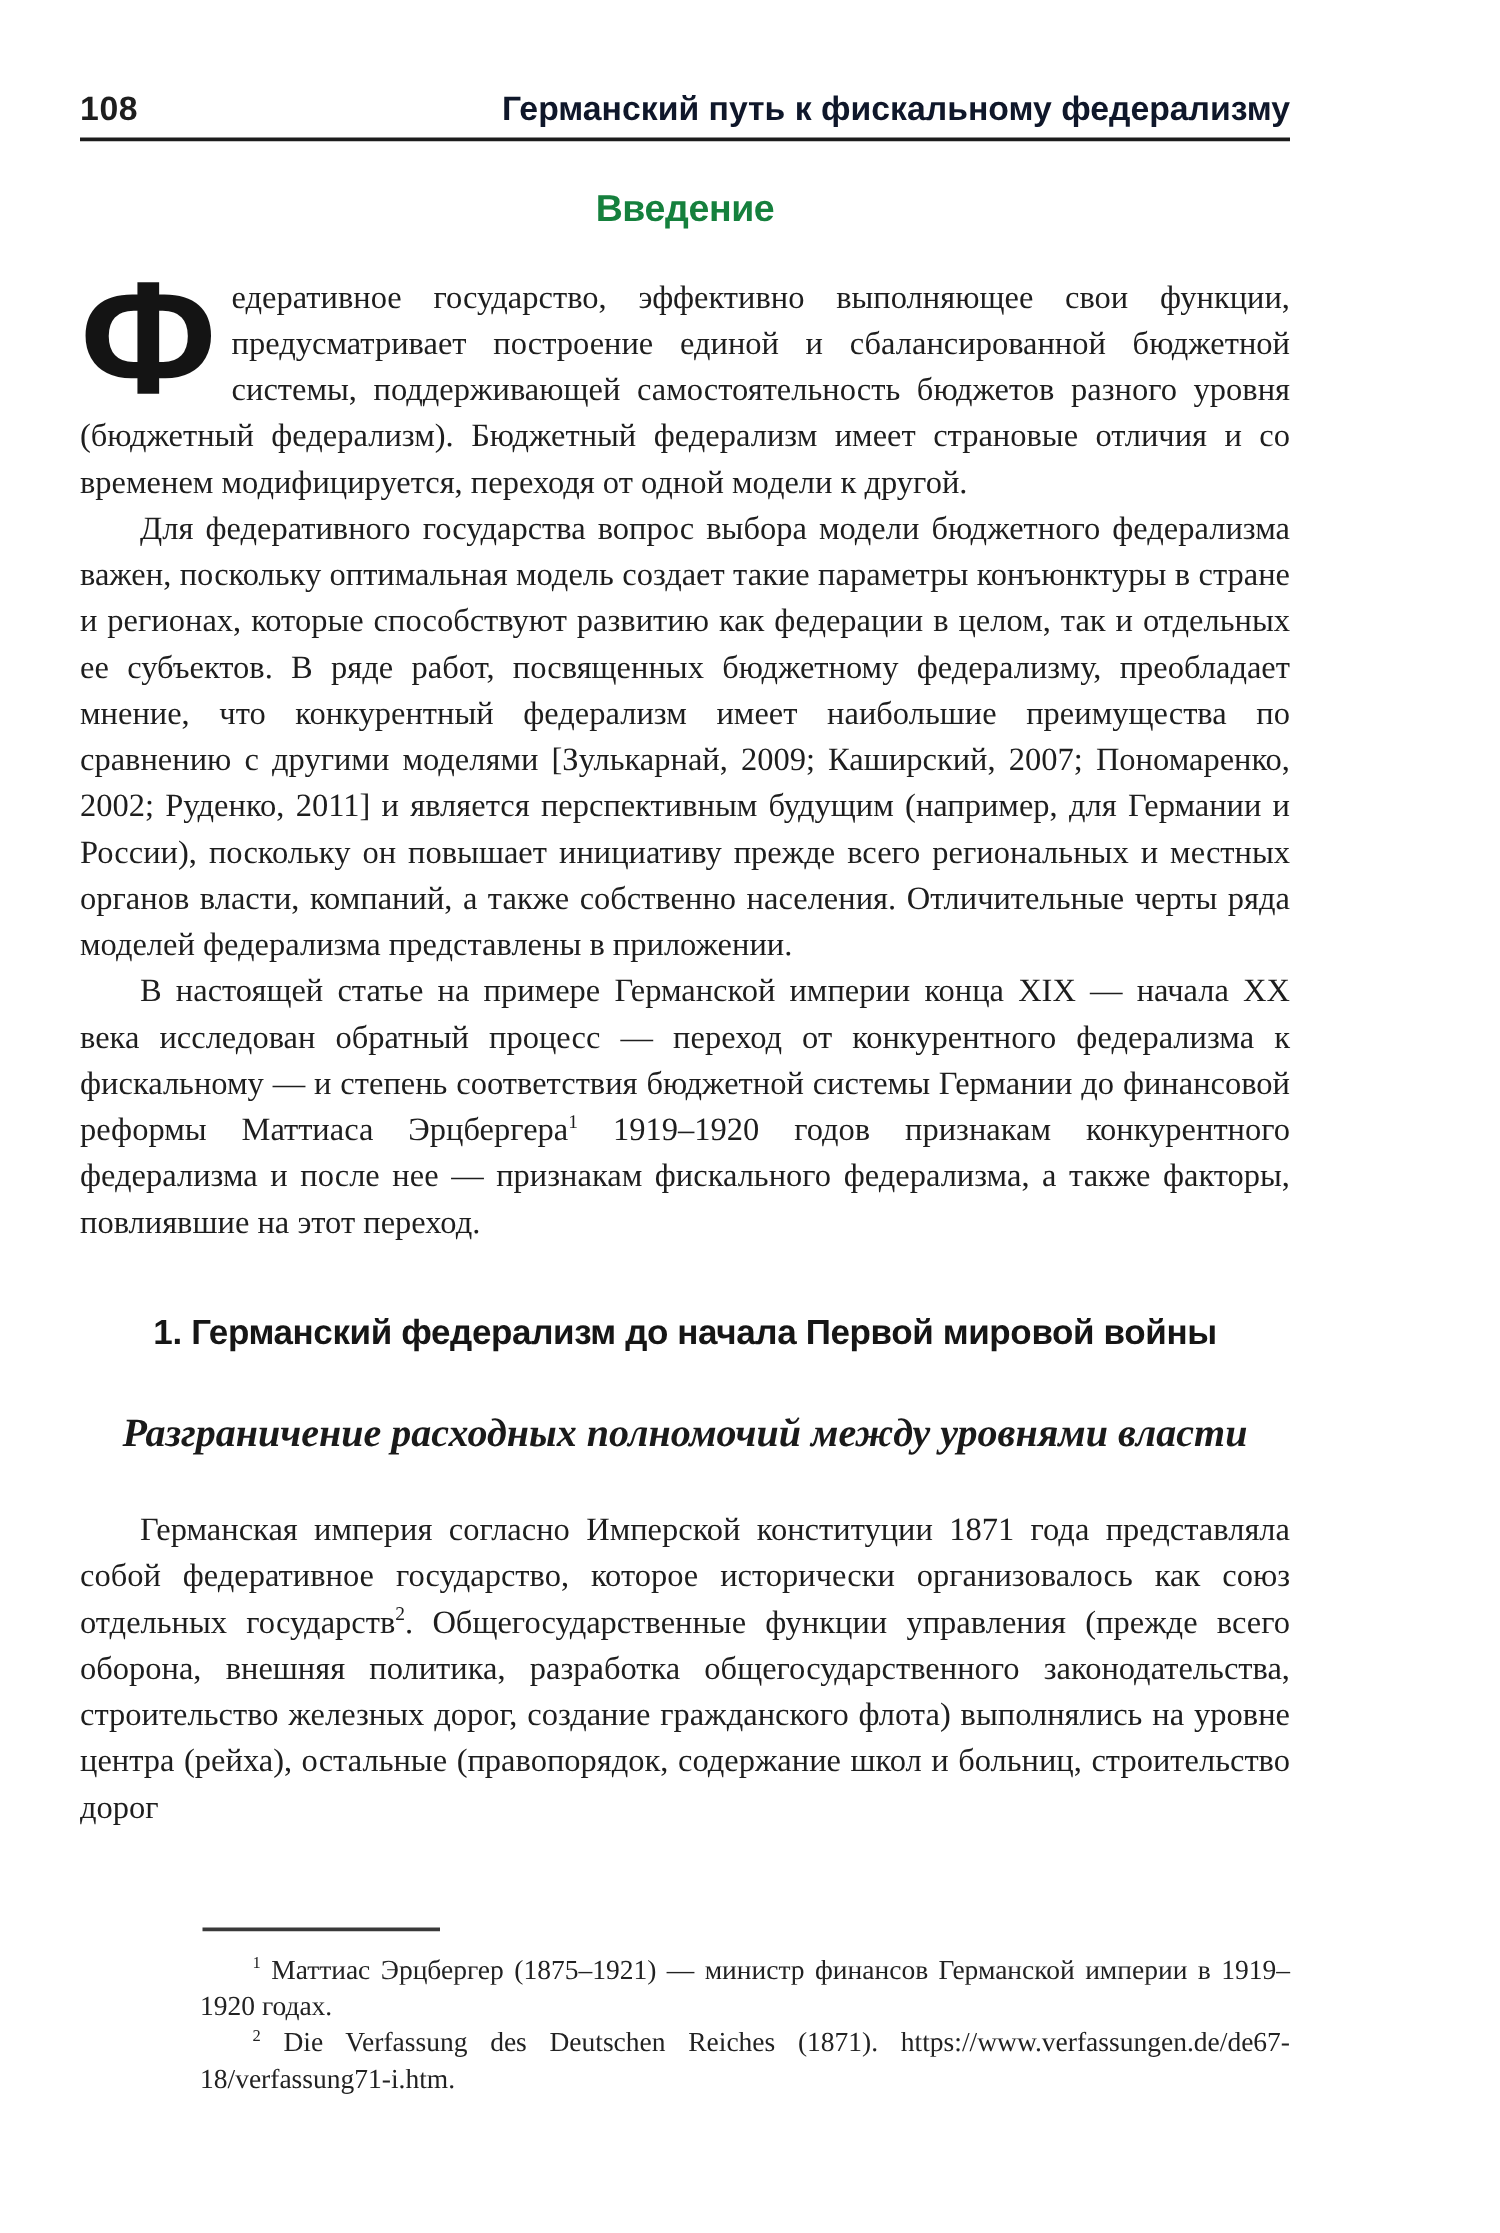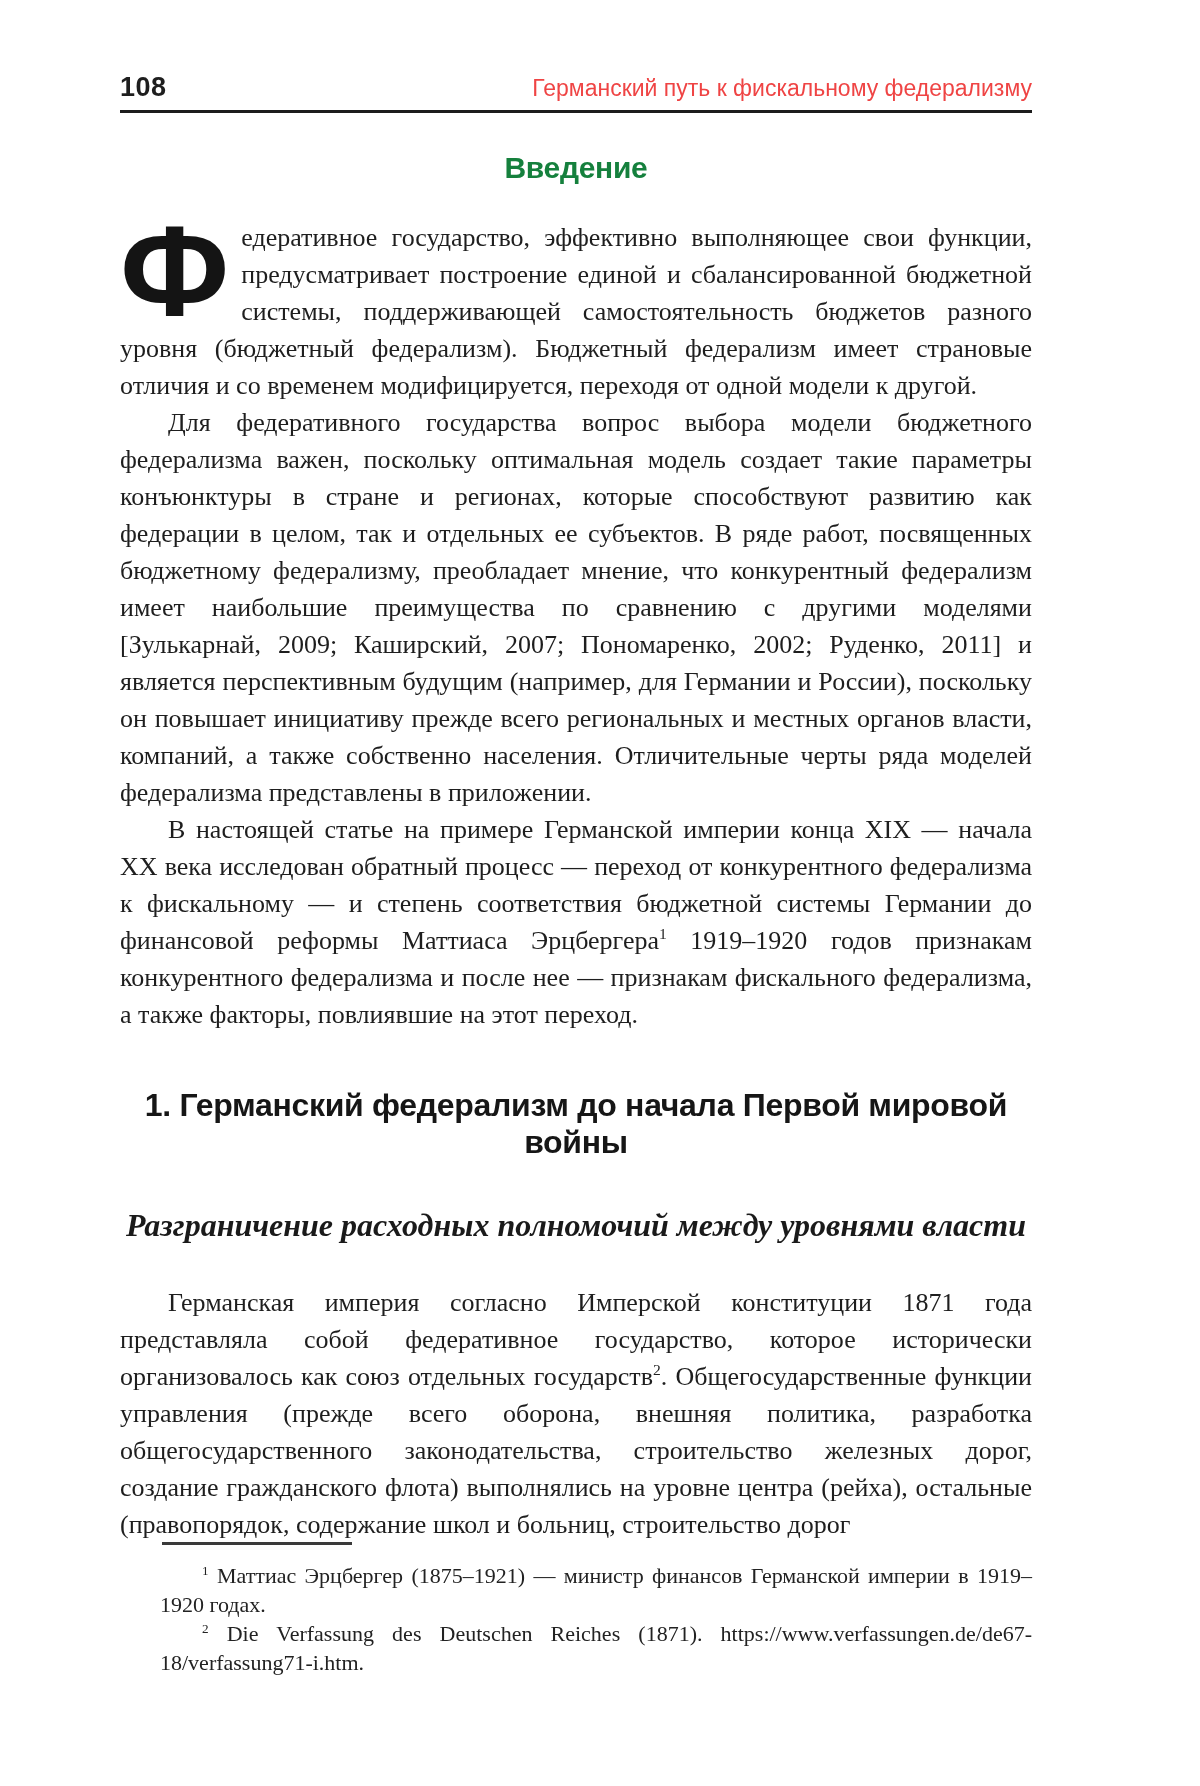--- a/index.html
+++ b/index.html
@@ -7,60 +7,60 @@
     padding: 0;
     background: #ffffff;
   }
   .page {
     position: relative;
     width: 1200px;
     height: 1786px;
     box-sizing: border-box;
     background: #ffffff;
     color: #1e1e1e;
-    padding: 72px 168px 0 120px;
+    padding: 72px 168px 0 64px;
     overflow: hidden;
     font-family: "Liberation Serif", serif;
   }
   
   .running-header {
     display: flex;
     justify-content: space-between;
     align-items: baseline;
     font-family: "Liberation Sans", sans-serif;
   }
   .pagenum {
     font-weight: 700;
     font-size: 27px;
     letter-spacing: 0.5px;
   }
   .runtitle {
-    font-size: 23px;
-    font-weight: 400;
-    color: #ef4444;
+    font-size: 27px;
+    font-weight: 700;
+    color: #0f172a;
   }
   .header-rule {
     height: 0;
     border-bottom: 3px solid #1c1c1c;
     margin-top: 7px;
   }
   
   .chapter-heading {
     text-align: center;
     font-family: "Liberation Sans", sans-serif;
     font-size: 30px;
     font-weight: 700;
     color: #15803d;
     margin: 38px 0 0 0;
     letter-spacing: -0.3px;
   }
   .section-heading {
     text-align: center;
     font-family: "Liberation Sans", sans-serif;
-    font-size: 32px;
+    font-size: 28px;
     font-weight: 700;
     color: #161616;
     margin: 54px 0 0 0;
     letter-spacing: -0.3px;
   }
   .subsection-heading {
     text-align: center;
     font-family: "Liberation Serif", serif;
     font-style: italic;
     font-weight: 700;

